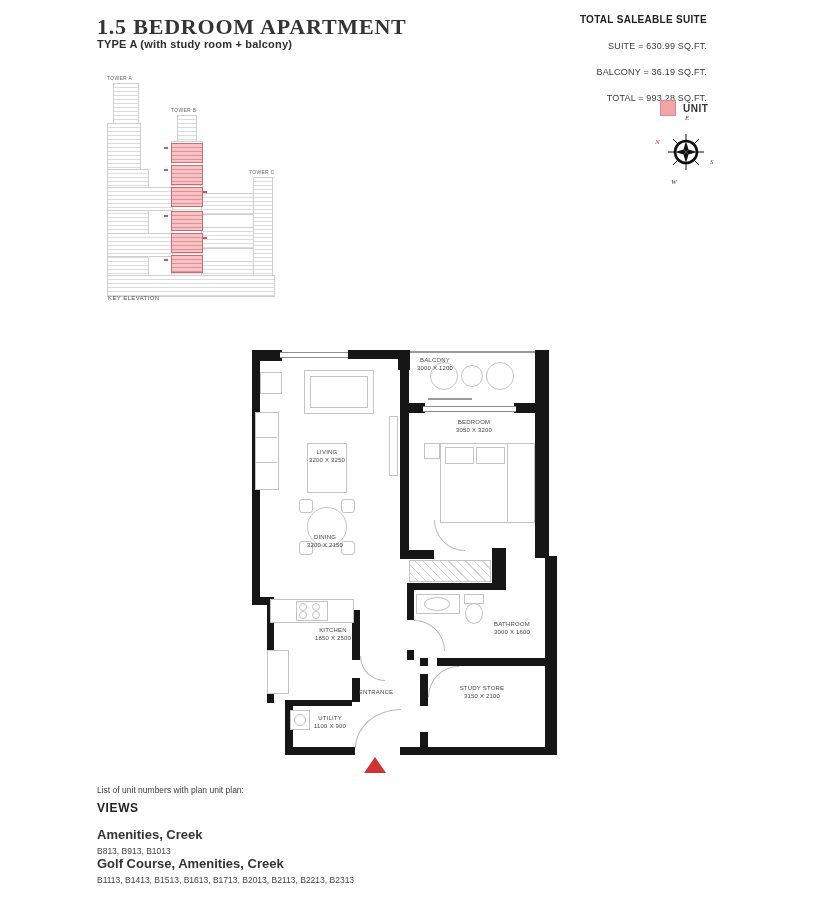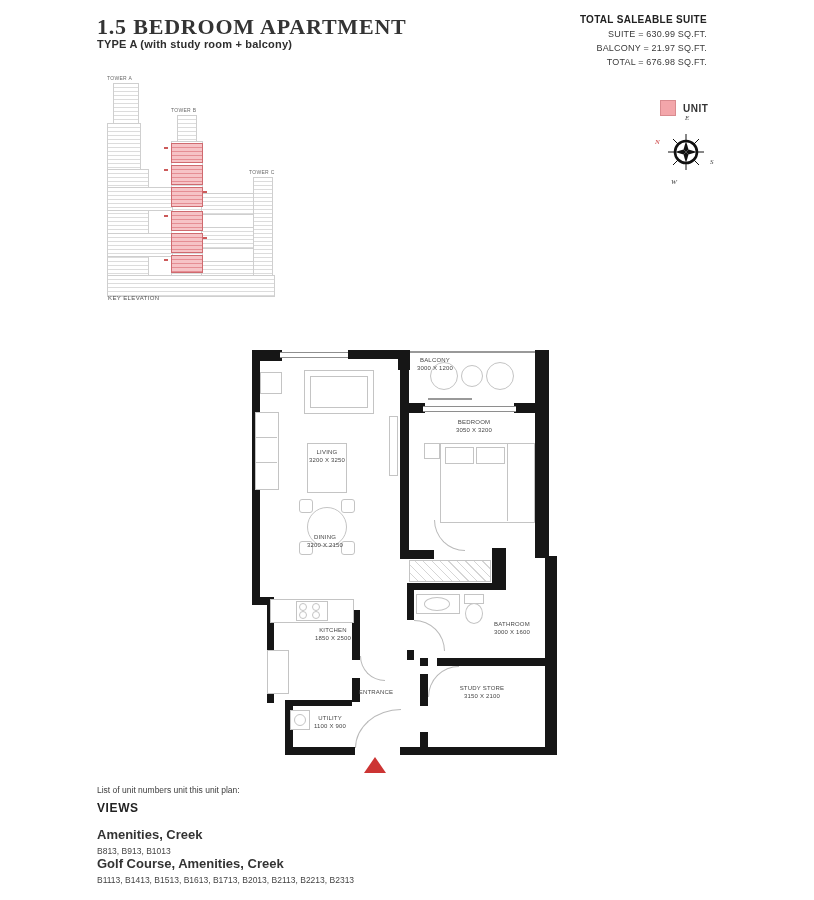--- a/index.html
+++ b/index.html
@@ -6,21 +6,21 @@
   .page{position:relative;width:814px;height:900px;background:#ffffff;overflow:hidden;
         font-family:"Liberation Sans",sans-serif;color:#333;}
   .abs{position:absolute;}
 
   
   .title{left:97px;top:14px;font-family:"Liberation Serif",serif;font-size:22px;font-weight:600;
          letter-spacing:.8px;color:#343434;}
   .subtitle{left:97px;top:38px;font-size:11px;font-weight:bold;color:#2e2e2e;letter-spacing:.2px;}
   .areas{right:107px;top:14px;text-align:right;}
   .areas .h{font-size:10px;font-weight:bold;color:#222;letter-spacing:.3px;}
-  .areas .l{font-size:9px;color:#3a3a3a;margin-top:4px;letter-spacing:.2px;}
+  .areas .l{font-size:9px;color:#3a3a3a;margin-top:16px;letter-spacing:.2px;}
 
   
   .legend{left:660px;top:100px;display:flex;align-items:center;gap:7px;}
   .legend .sw{width:14px;height:14px;background:#f3a6aa;border:1px solid #d98b8f;}
   .legend .lab{font-size:10px;font-weight:bold;color:#333;letter-spacing:.5px;}
   .compass{left:653px;top:112px;width:66px;height:78px;}
   .compass span{position:absolute;font-size:7px;font-family:"Liberation Serif",serif;font-style:italic;color:#444;}
   .compass .cN{left:2px;top:26px;color:#cc4040;}
   .compass .cE{left:32px;top:2px;}
   .compass .cS{left:57px;top:46px;}
@@ -65,22 +65,22 @@
 <body>
 
 <div class="page">
 
   <div class="abs title">1.5 BEDROOM APARTMENT</div>
   <div class="abs subtitle">TYPE A (with study room + balcony)</div>
 
   <div class="abs areas">
     <div class="h">TOTAL SALEABLE SUITE</div>
     <div class="l">SUITE = 630.99 SQ.FT.</div>
-    <div class="l">BALCONY = 21.97 SQ.FT.</div>
-    <div class="l">TOTAL = 676.98 SQ.FT.</div>
+    <div class="l">BALCONY = 36.19 SQ.FT.</div>
+    <div class="l">TOTAL = 993.28 SQ.FT.</div>
   </div>
 
   <div class="abs legend">
     <span class="sw"></span>
     <span class="lab">UNIT</span>
   </div>
 
   <div class="abs compass">
     <span class="cE">E</span>
     <span class="cN">N</span>
@@ -252,21 +252,21 @@
     </div>
     <div class="rlab" style="left:50px;top:366px;width:56px">
       <div>UTILITY</div>
         <div>1100 X 900</div>
     </div>
     <div class="rlab" style="left:98px;top:340px;width:52px">ENTRANCE</div>
 
     <i class="tri" style="left:112px;top:409px"></i>
   </div>
 
-  <div class="abs intro">List of unit numbers unit this unit plan:</div>
+  <div class="abs intro">List of unit numbers with plan unit plan:</div>
   <div class="abs views">VIEWS</div>
 
   <div class="abs grp g0">
     <div class="v">Amenities, Creek</div>
     <div class="u">B813, B913, B1013</div>
   </div>
   <div class="abs grp g1">
     <div class="v">Golf Course, Amenities, Creek</div>
     <div class="u">B1113, B1413, B1513, B1613, B1713, B2013, B2113, B2213, B2313</div>
   </div>

